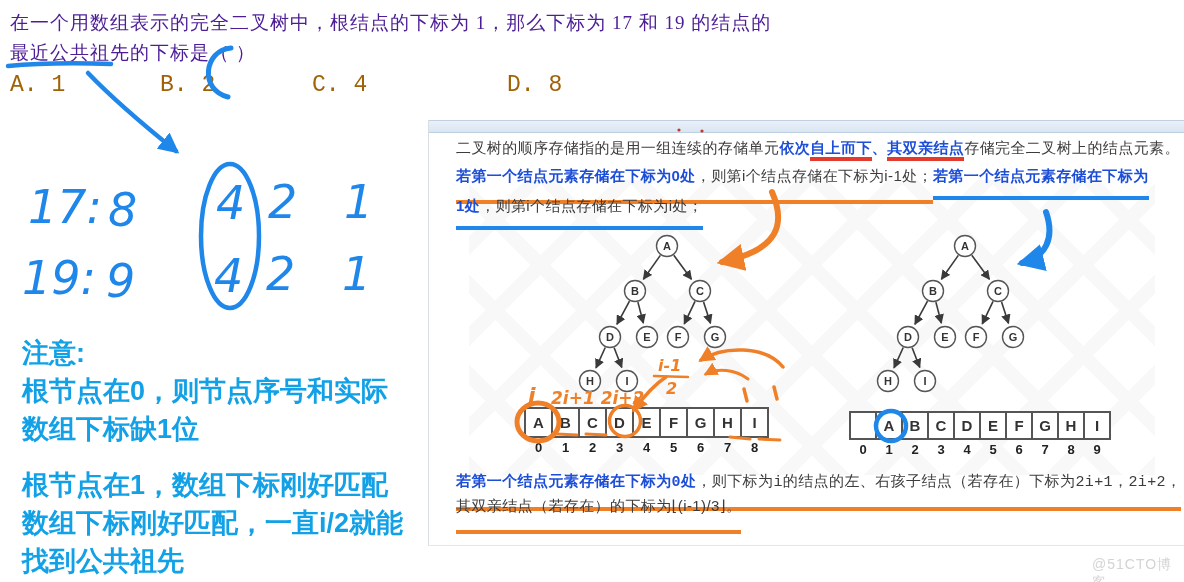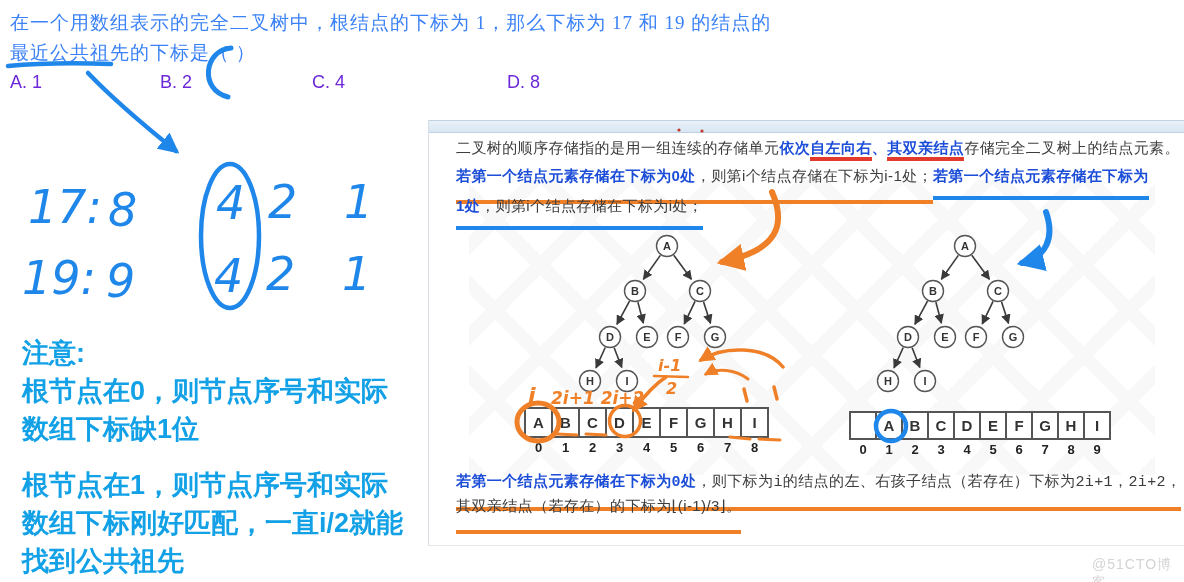--- a/index.html
+++ b/index.html
@@ -2,25 +2,25 @@
 <html style="--ink-blue: #1f86ea; --note-blue: #12a1e6; --orange: #f08028; --red: #e23b2e;"><head>
 <meta charset="utf-8">
 <style>
   :root{
     --ink-blue:#1f86ea; --note-blue:#12a1e6; --orange:#f08028; --red:#e23b2e;
   }
   html,body{margin:0;padding:0;background:#fff;}
   #canvas{position:relative;width:1184px;height:582px;background:#fff;overflow:hidden;
           font-family:"Liberation Sans",sans-serif;}
   
-  .qline{position:absolute;left:10px;color:#3b82f6;font-family:"Liberation Serif",serif;
+  .qline{position:absolute;left:10px;color:#4c1d95;font-family:"Liberation Serif",serif;
          font-size:19px;letter-spacing:1px;white-space:nowrap;}
   .q1{top:10px;}
   .q2{top:40px;}
-  .opt{position:absolute;top:72px;font-family:Liberation Sans, sans-serif;font-size:18px;color:#6d28d9;}
+  .opt{position:absolute;top:72px;font-family:Liberation Mono, monospace;font-size:23px;color:#a16207;}
   .oA{left:10px;} .oB{left:160px;} .oC{left:312px;} .oD{left:463px;margin-left:44px;}
   
   .note{position:absolute;left:22px;top:334px;font-size:27px;font-weight:700;
         color:var(--note-blue);line-height:38px;white-space:nowrap;}
   .note .gap{height:18px;}
   
   .slide{position:absolute;left:428px;top:120px;width:756px;height:425px;background:#fff;
          border-left:1px solid #d9dee5;border-bottom:1px solid #e3e7ec;}
   .slide::before{content:"";position:absolute;left:40px;top:60px;right:30px;bottom:70px;
          background:repeating-linear-gradient(45deg,#8a93a0 0 14px,transparent 14px 64px),
@@ -70,28 +70,28 @@
   <div class="opt oA">A. 1</div>
   <div class="opt oB">B. 2</div>
   <div class="opt oC">C. 4</div>
   <div class="opt oD">D. 8</div>
 
   <div class="note">
     <div>注意:</div>
     <div>根节点在0，则节点序号和实际</div>
     <div>数组下标缺1位</div>
     <div class="gap"></div>
-    <div>根节点在1，则节点序号和实际</div>
+    <div>根节点在1，数组下标刚好匹配</div>
     <div>数组下标刚好匹配，一直i/2就能</div>
     <div>找到公共祖先</div>
   </div>
 
   <div class="slide">
     <div class="slide-top"></div>
-    <p class="sp sp1"><span>二叉树的顺序存储指的是用一组连续的存储单元</span><span class="b">依次</span><span class="b u-red">自左向右</span><span class="b">、</span><span class="b u-red">其双亲结点</span><span>存储完全二叉树上的结点元素。</span></p>
+    <p class="sp sp1"><span>二叉树的顺序存储指的是用一组连续的存储单元</span><span class="b">依次</span><span class="b u-red">自上而下</span><span class="b">、</span><span class="b u-red">其双亲结点</span><span>存储完全二叉树上的结点元素。</span></p>
     <p class="sp sp2"><span class="b u-orange">若第一个结点元素存储在下标为0处</span><span class="u-orange">，则第i个结点存储在下标为i-1处；</span><span class="b u-blue">若第一个结点元素存储在下标为</span></p>
     <p class="sp sp3"><span class="b u-blue">1处</span><span class="u-blue">，则第i个结点存储在下标为i处；</span></p>
     <p class="sp sp4"><span class="b u-orange">若第一个结点元素存储在下标为0处</span><span class="u-orange">，则下标为i的结点的左、右孩子结点（若存在）下标为2i+1，2i+2，</span></p>
     <p class="sp sp5"><span class="u-orange">其双亲结点（若存在）的下标为⌊(i-1)/3⌋。</span></p>
   </div>
 
   <svg class="tree treeL" viewBox="0 0 170 172">
       <defs>
         <marker id="treearrow0" viewBox="0 0 10 10" refX="9" refY="5" markerWidth="6" markerHeight="6" orient="auto">
           <path d="M0,0L10,5L0,10z" fill="#3a3a3a"></path>

